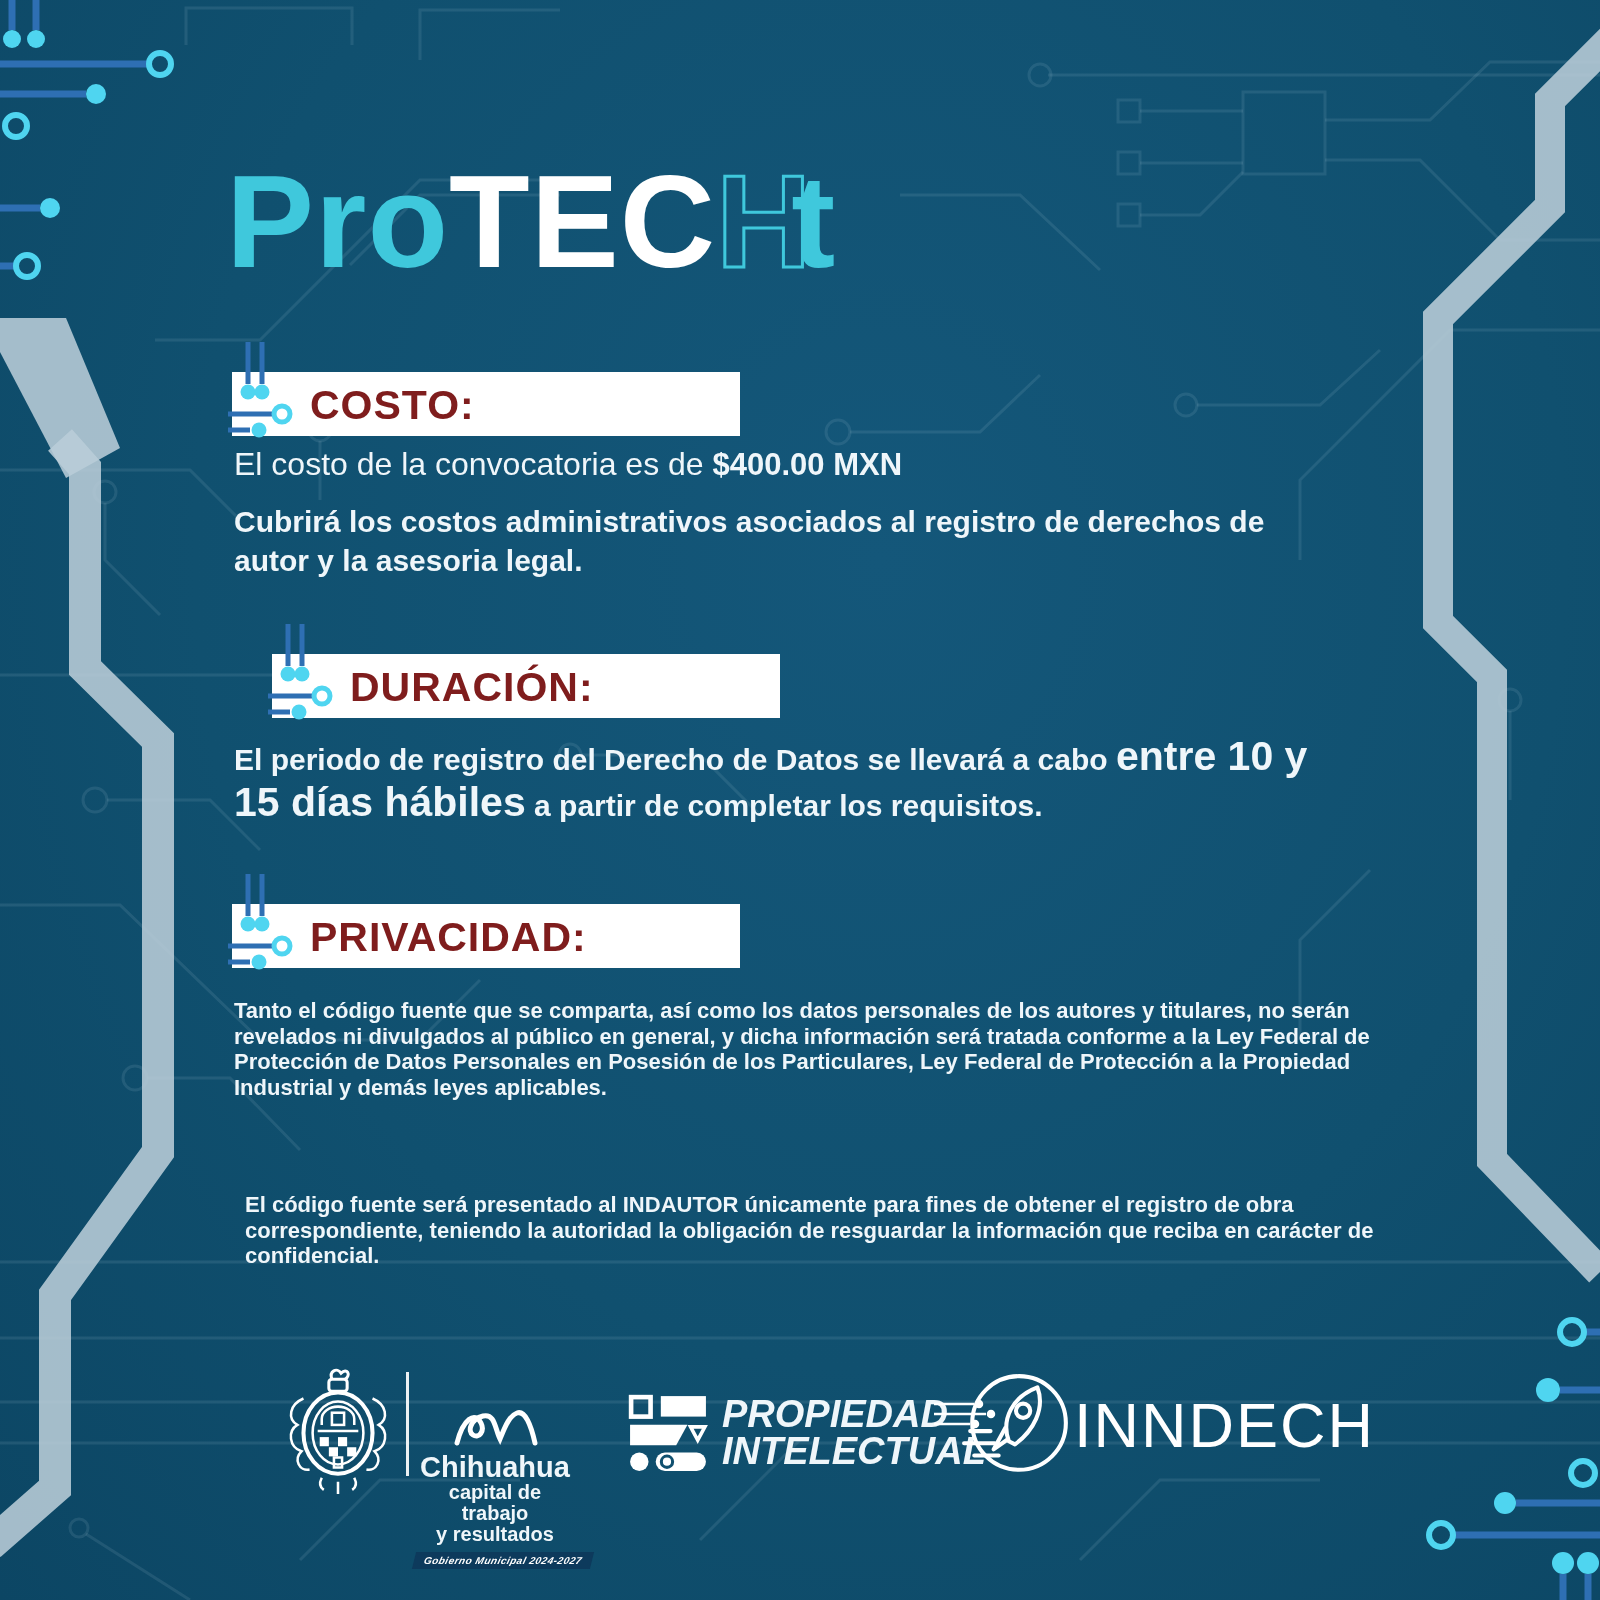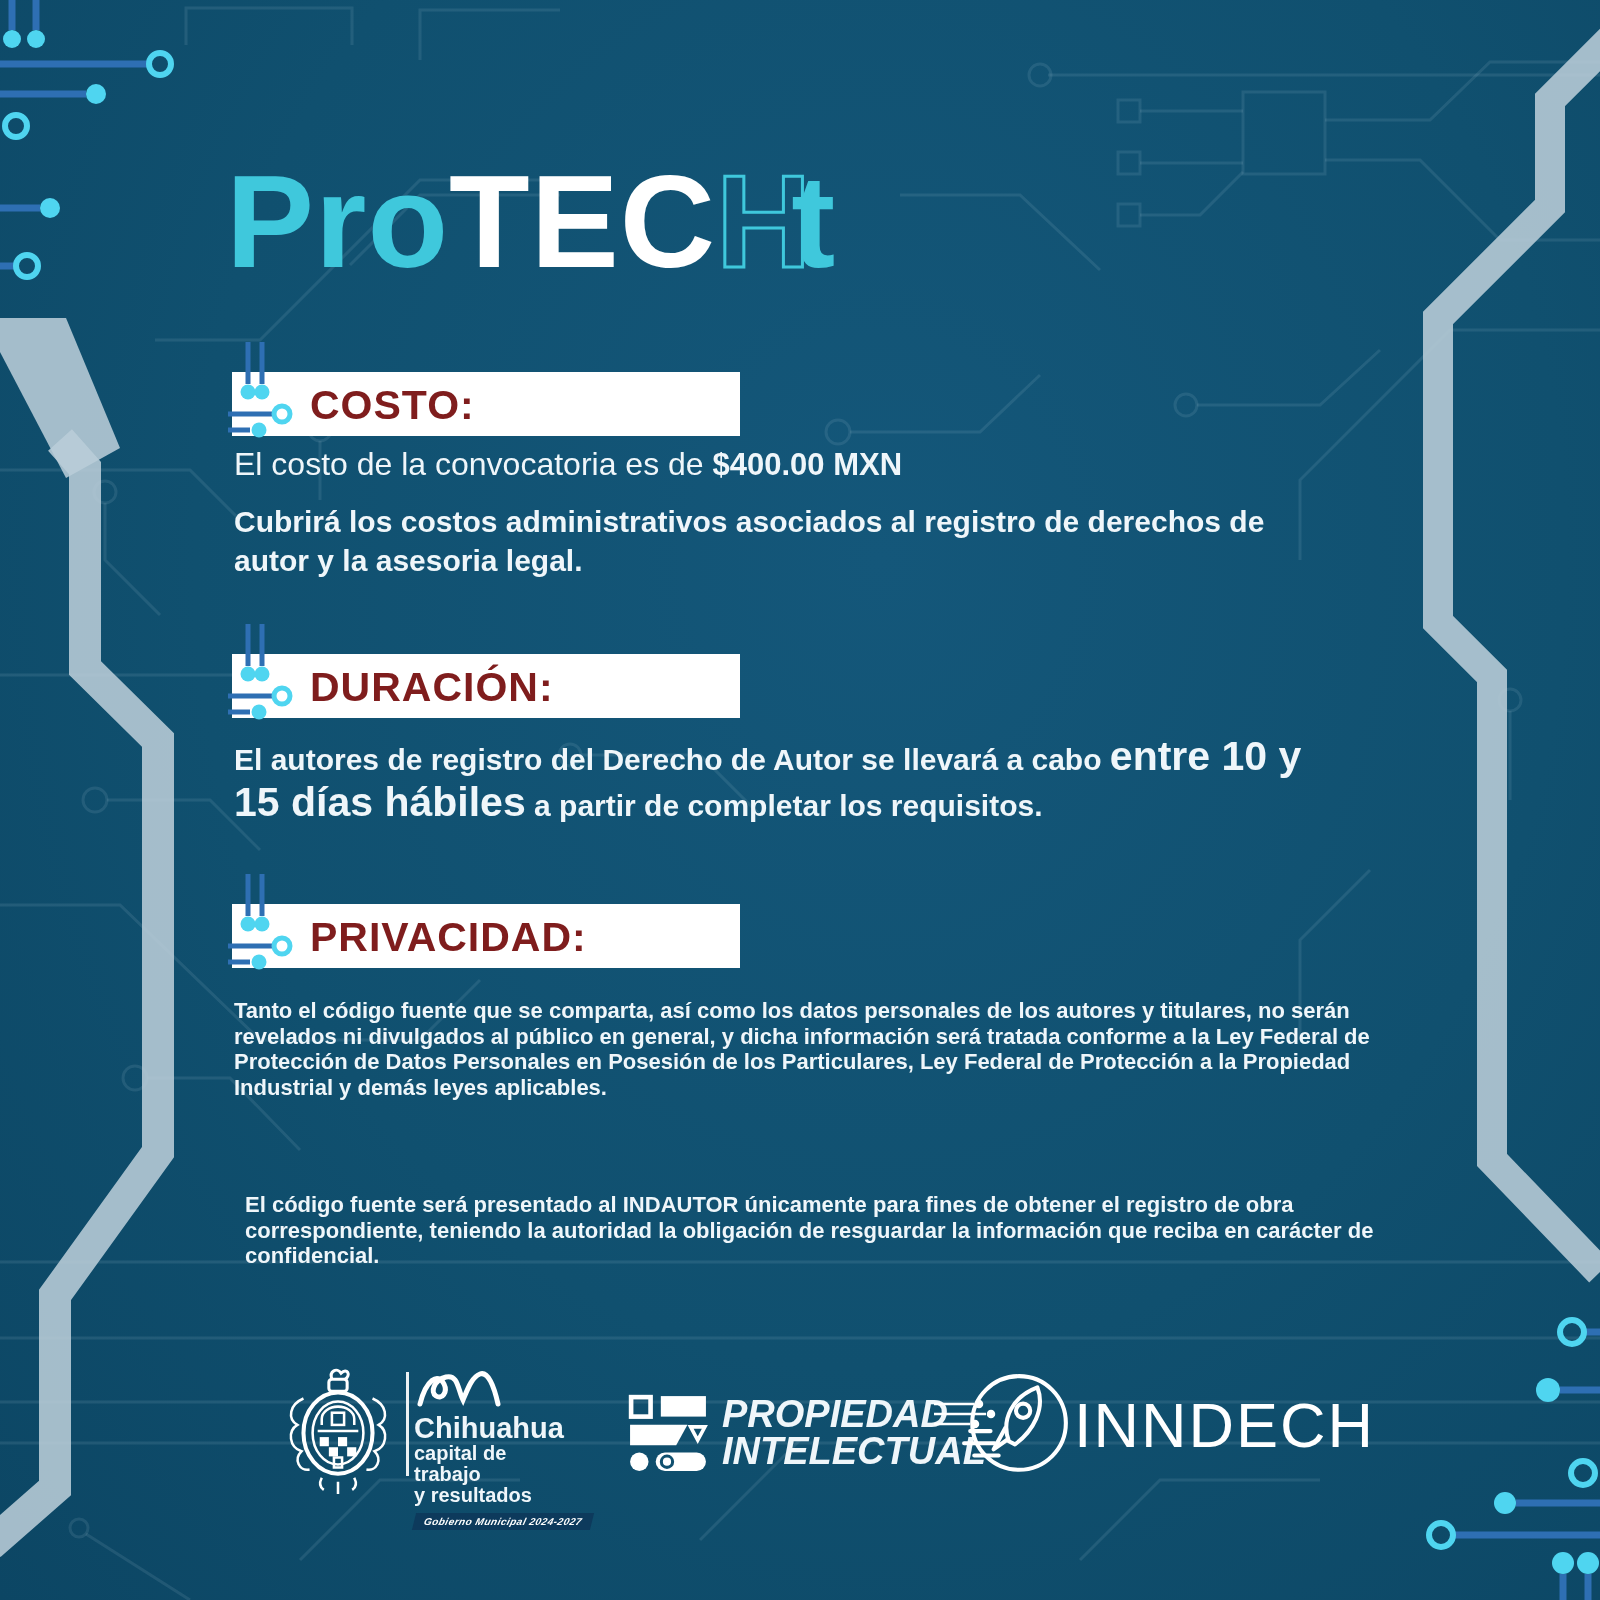--- a/index.html
+++ b/index.html
@@ -45,21 +45,21 @@
   .costo-body{top:502px;width:1080px;font-size:30px;font-weight:600;line-height:1.3;}
   .duracion-body{top:736px;width:1115px;font-size:30px;font-weight:600;line-height:1.5;}
   .duracion-body .big{font-size:41px;font-weight:800;line-height:1;}
   .priv-p{width:1180px;font-size:22px;font-weight:600;line-height:1.17;}
   .priv-p1{top:998px;}
   .priv-p2{top:1192px;margin-left:11px;}
 
   
   .divider{position:absolute;left:406px;top:1372px;width:3px;height:104px;background:rgba(255,255,255,.92);}
   .coat{position:absolute;left:281px;top:1366px;}
-  .chh-block{position:absolute;left:414px;top:1364px;width:162px;text-align:left;}
+  .chh-block{position:absolute;left:414px;top:1403px;width:162px;text-align:center;}
   .chh-name{font-size:29px;font-weight:800;line-height:1;margin-top:0px;}
   .chh-tag{font-size:20px;font-weight:700;line-height:1.06;}
   .chh-ribbon{
     display:inline-block;margin-top:6px;padding:3px 10px;
     background:#0d3a5c;color:#fff;font-size:10px;font-weight:700;font-style:italic;
     transform:skewX(-14deg);letter-spacing:.5px;white-space:nowrap;
   }
   .pi-group{position:absolute;left:628px;top:1392px;display:flex;align-items:center;}
   .pi-text{margin-left:14px;font-size:38px;font-weight:800;font-style:italic;line-height:.98;position:relative;}
   .pi-flourish{position:absolute;left:212px;top:3px;}
@@ -180,37 +180,37 @@
       <circle cx="64" cy="72" r="8" fill="#ffffff" stroke="#4fd5f0" stroke-width="5"></circle>
       <circle cx="41" cy="88" r="7.5" fill="#4fd5f0"></circle>
     </svg>
     <div class="banner-heading">COSTO:</div>
   </div>
   <div class="txt costo-intro">
     <span>El costo de la convocatoria es de </span><span class="big">$400.00 MXN</span>
   </div>
   <div class="txt costo-body">Cubrirá los costos administrativos asociados al registro de derechos de autor y la asesoria legal.</div>
 
-  <div class="banner" style="top:654px;">
+  <div class="banner" style="top:654px;margin-left:40px;">
     <svg class="banner-icon" width="110" height="130" viewBox="0 0 110 130">
       <g stroke="#2e6fb3" stroke-width="5" fill="none">
         <path d="M30,0 V42"></path>
           <path d="M44,0 V42"></path>
         <path d="M10,72 H54"></path>
           <path d="M10,88 H32"></path>
       </g>
       <circle cx="30" cy="50" r="7.5" fill="#4fd5f0"></circle>
       <circle cx="44" cy="50" r="7.5" fill="#4fd5f0"></circle>
       <circle cx="64" cy="72" r="8" fill="#ffffff" stroke="#4fd5f0" stroke-width="5"></circle>
       <circle cx="41" cy="88" r="7.5" fill="#4fd5f0"></circle>
     </svg>
     <div class="banner-heading">DURACIÓN:</div>
   </div>
   <div class="txt duracion-body">
-    <span>El autores de registro del Derecho de Autor se llevará a cabo </span><span class="big">entre 10 y 15 días hábiles</span><span> a partir de completar los requisitos.</span>
+    <span>El periodo de registro del Derecho de Datos se llevará a cabo </span><span class="big">entre 10 y 15 días hábiles</span><span> a partir de completar los requisitos.</span>
   </div>
 
   <div class="banner" style="top:904px;">
     <svg class="banner-icon" width="110" height="130" viewBox="0 0 110 130">
       <g stroke="#2e6fb3" stroke-width="5" fill="none">
         <path d="M30,0 V42"></path>
           <path d="M44,0 V42"></path>
         <path d="M10,72 H54"></path>
           <path d="M10,88 H32"></path>
       </g>

